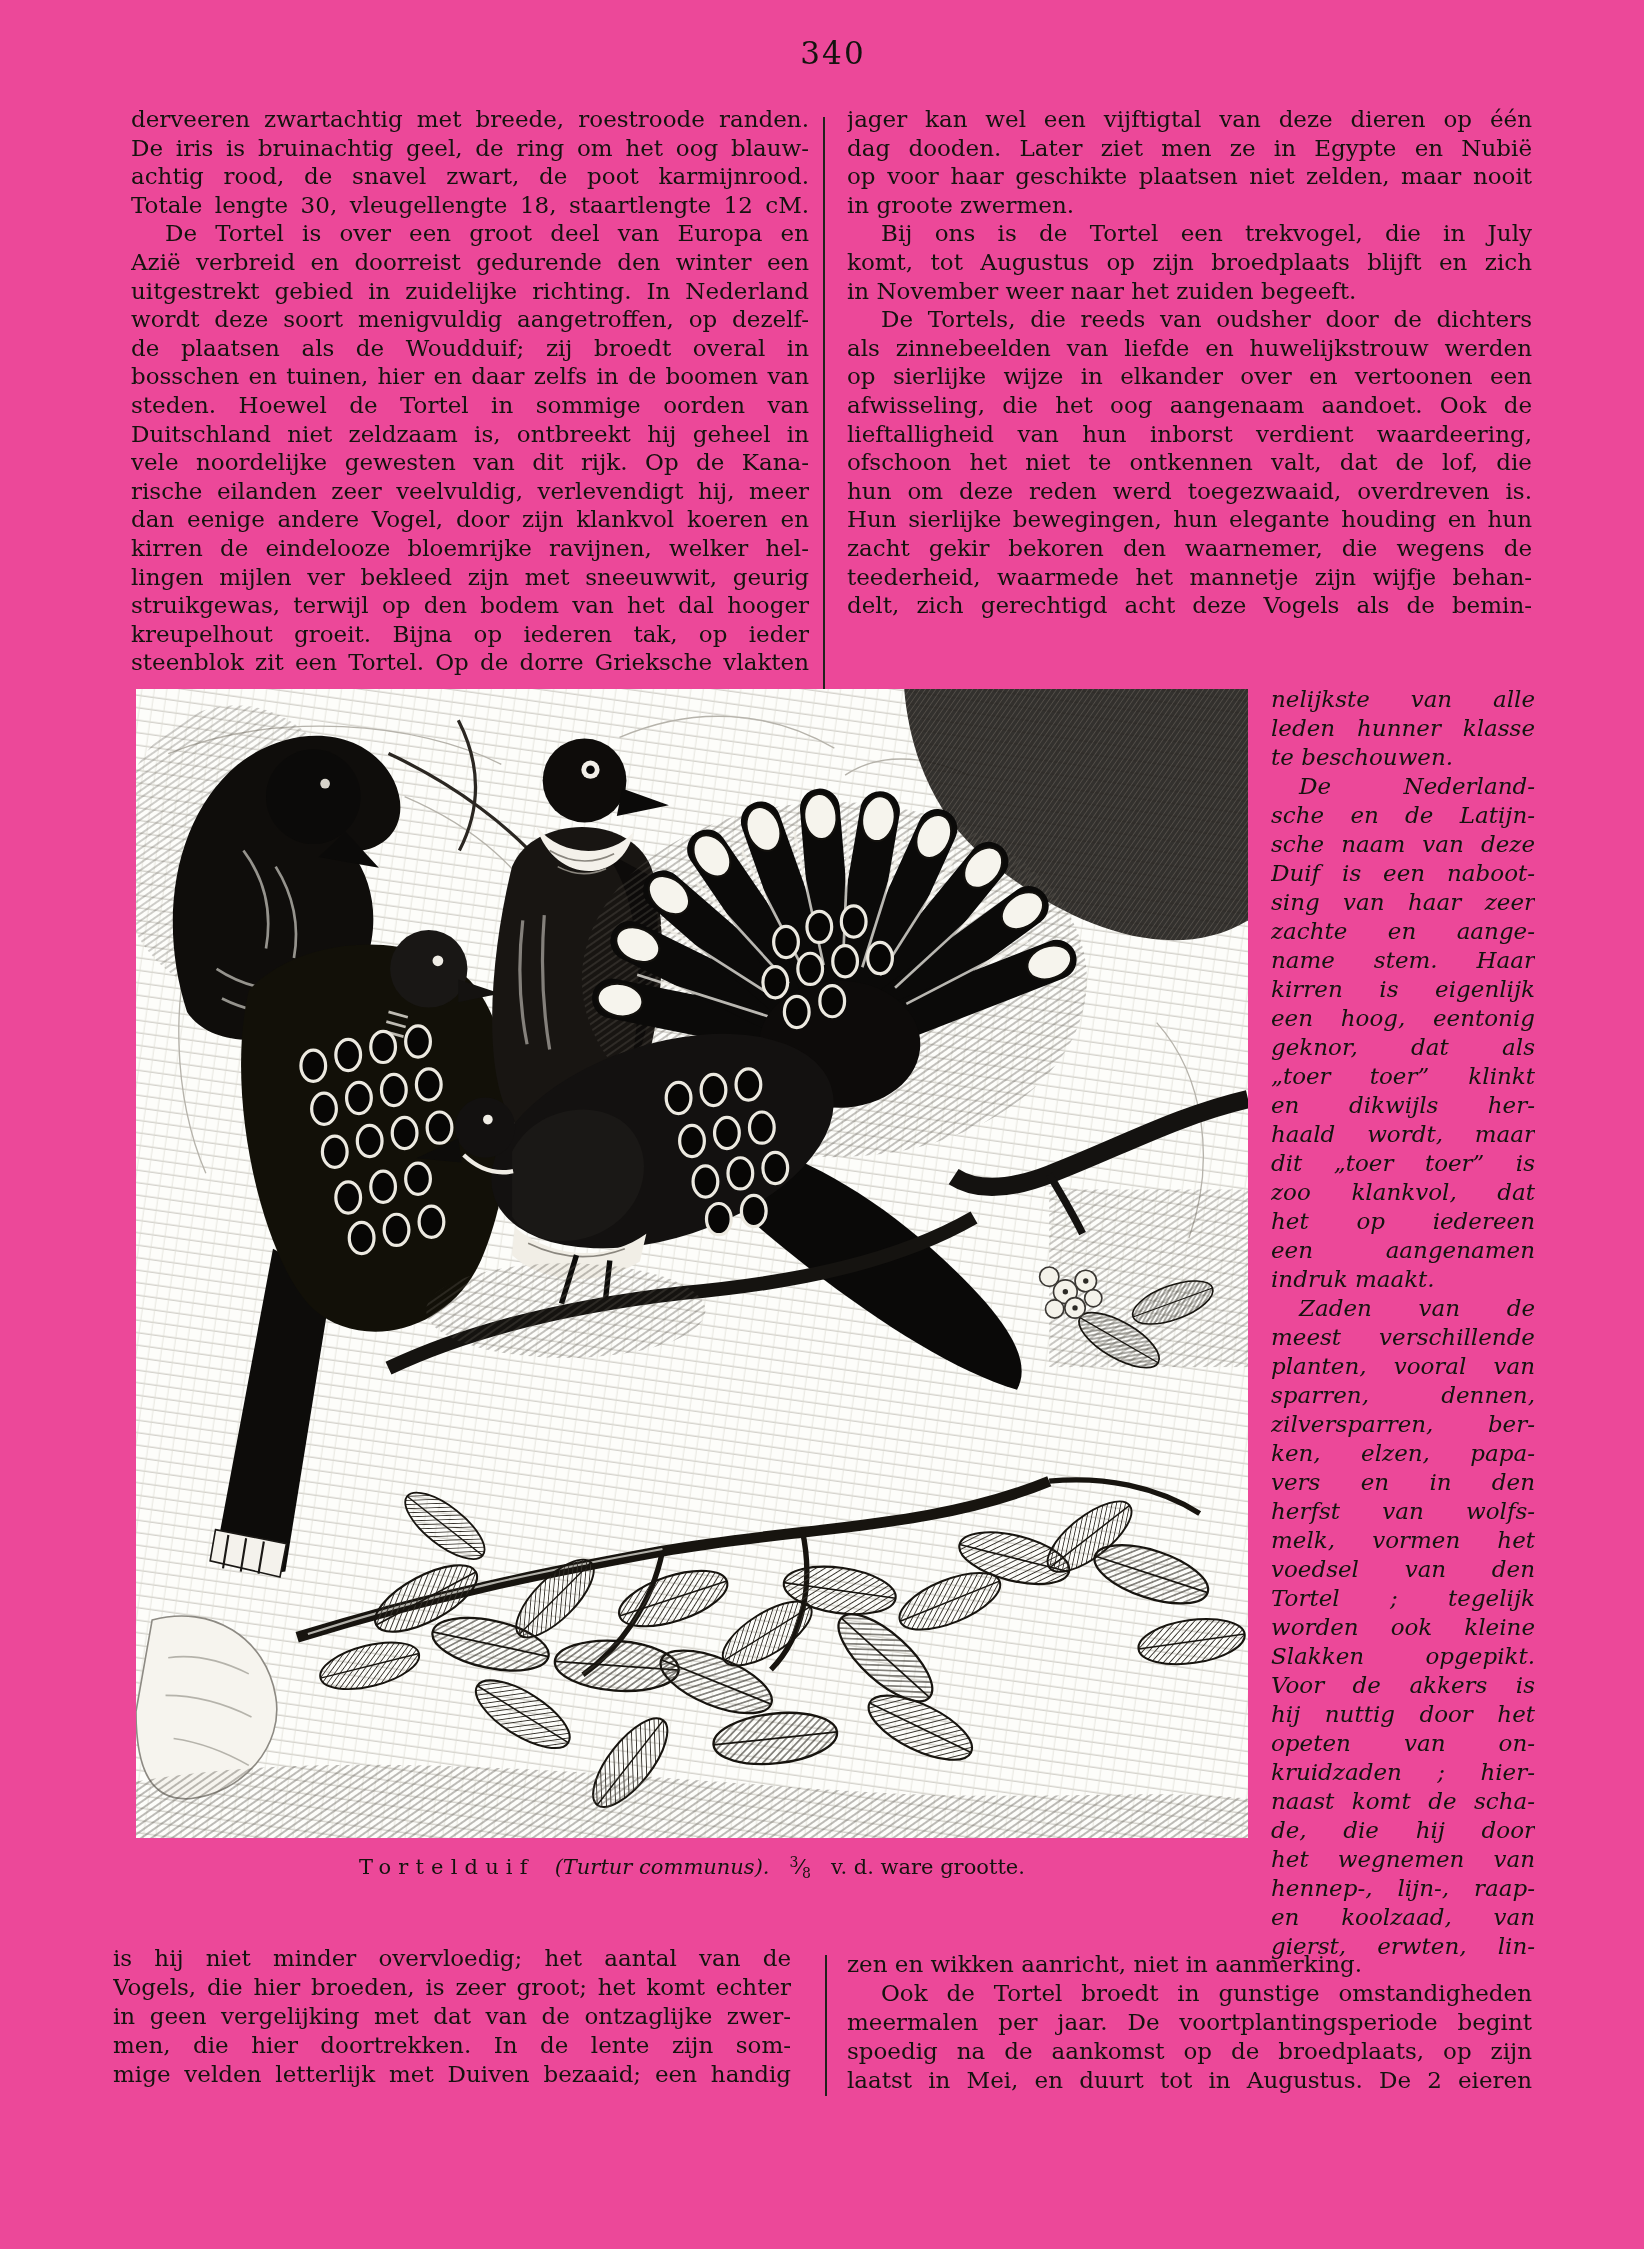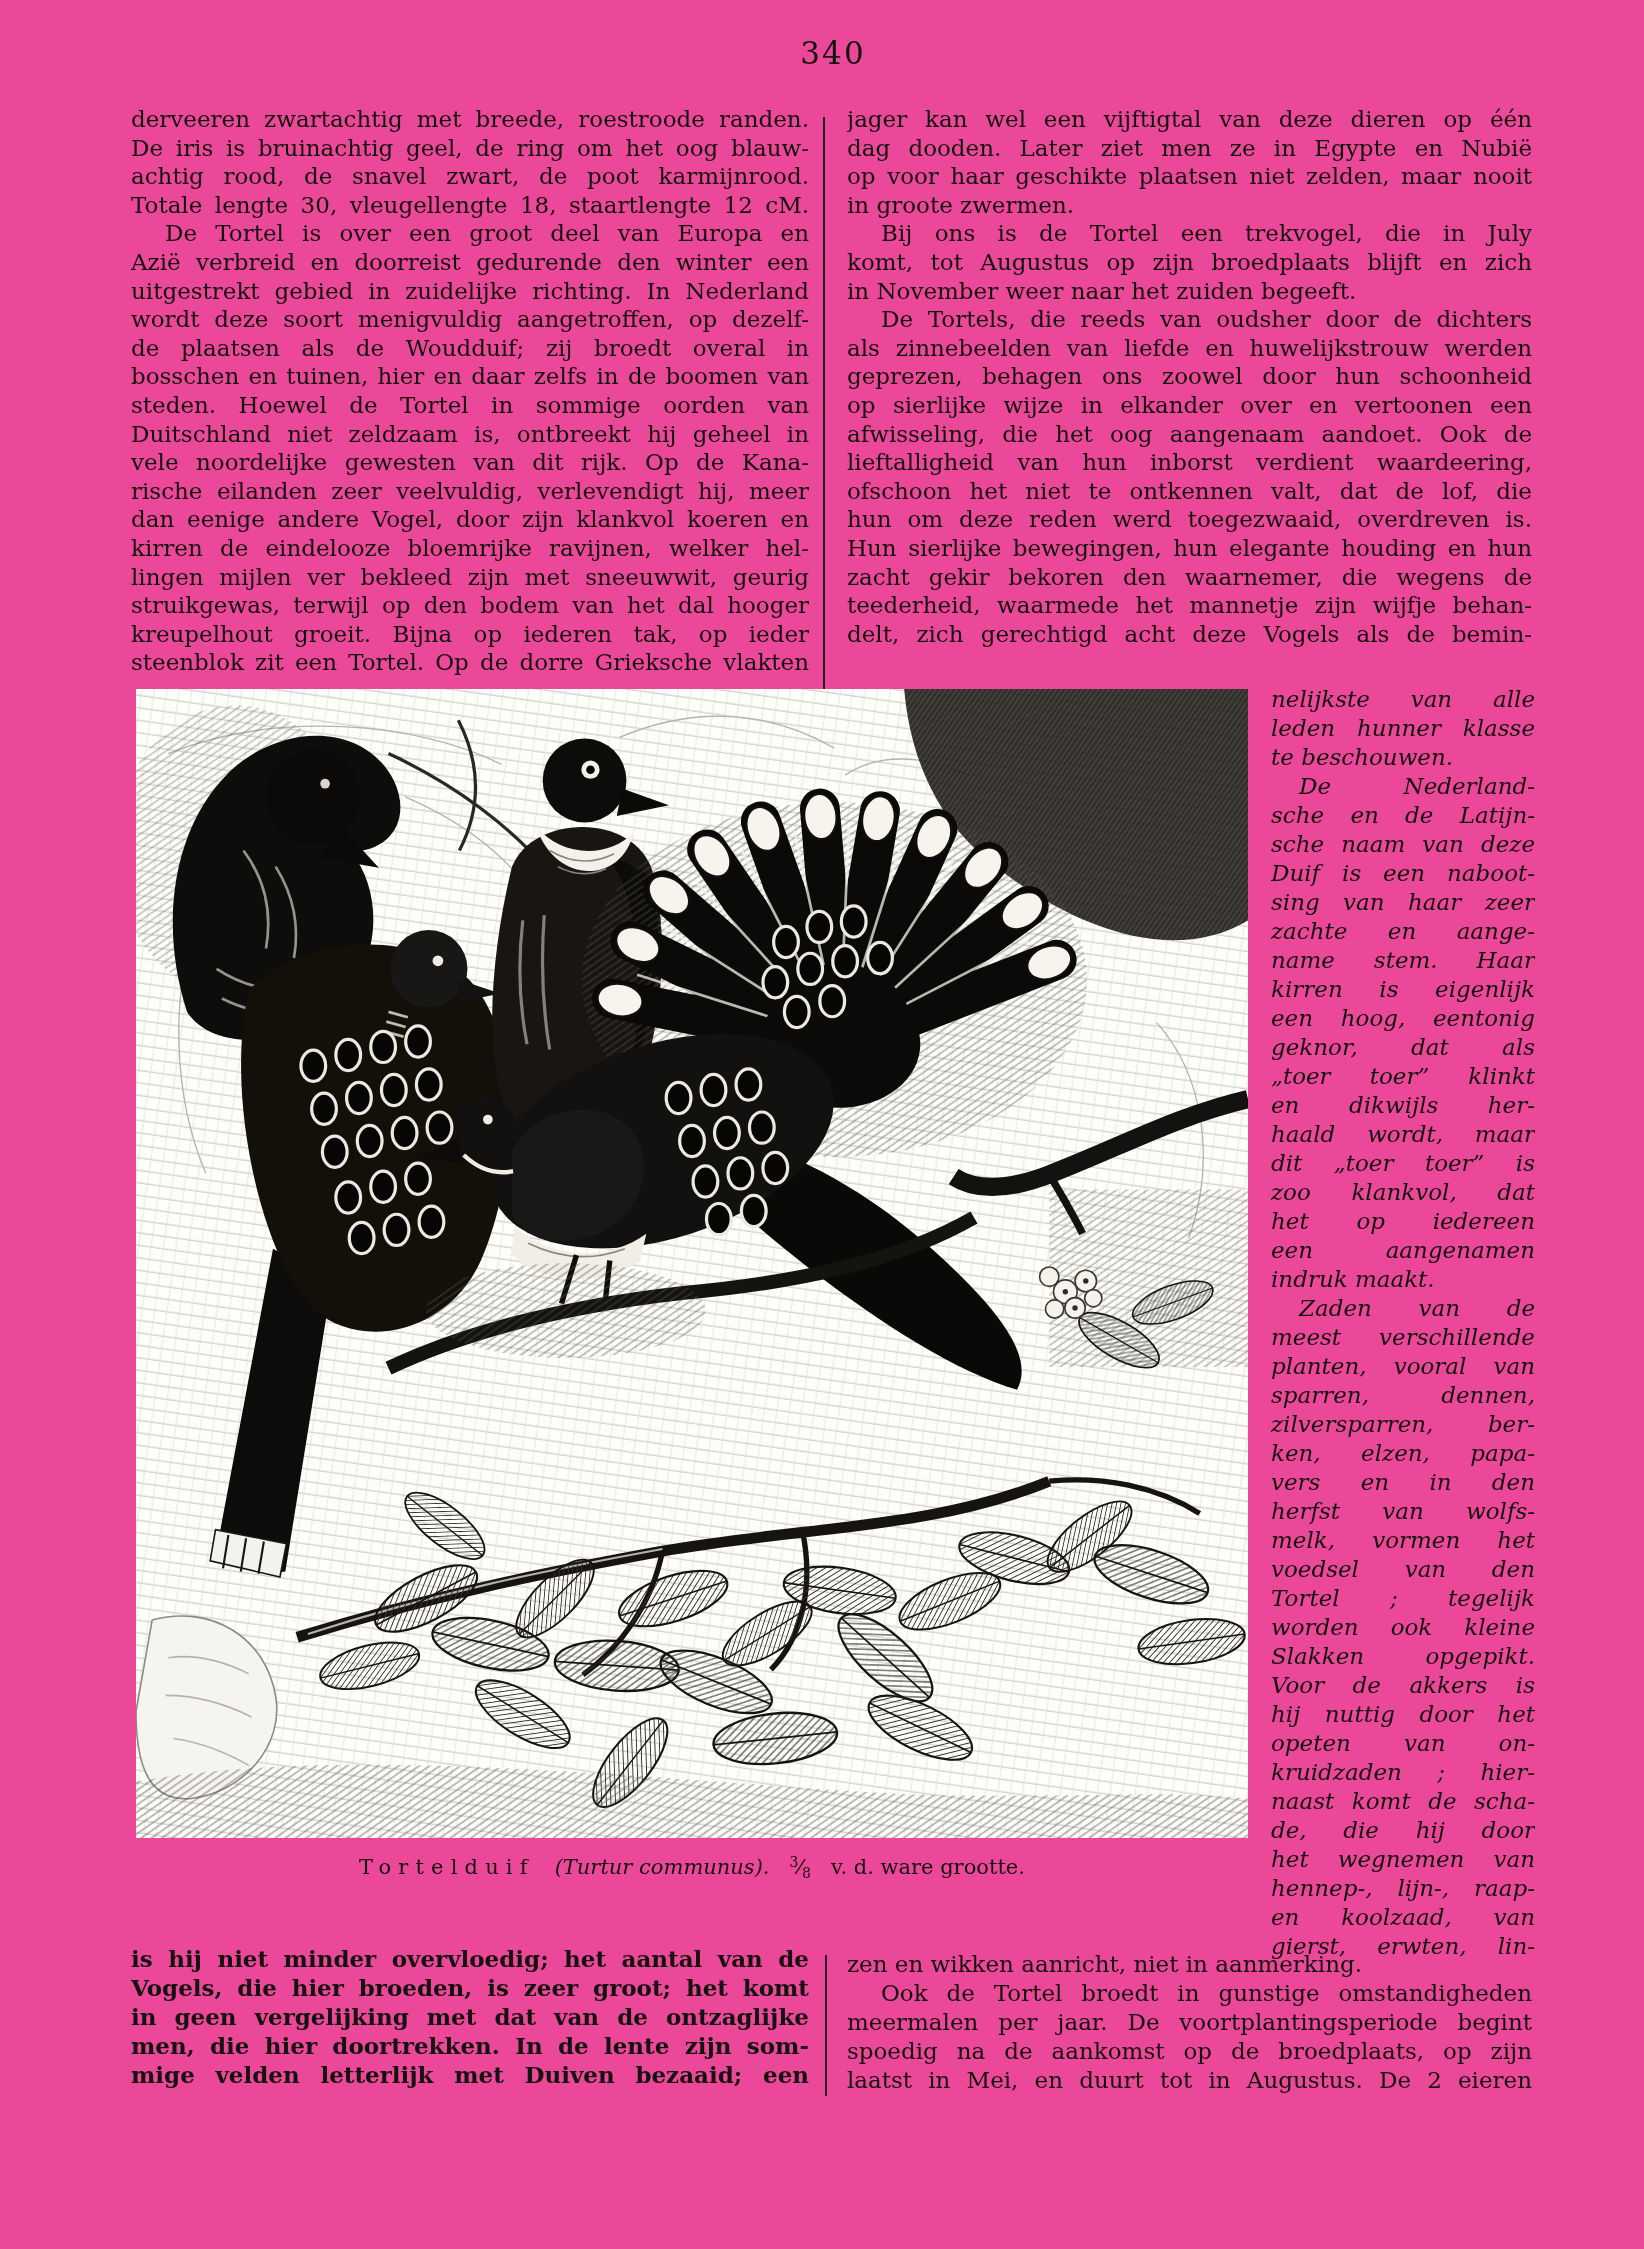--- a/index.html
+++ b/index.html
@@ -26,21 +26,21 @@
   .col .tline.indent{ padding-left:34px; }
 
   .col.tl{ left:131px;  top:105px;  width:678px; }
   .col.tr{ left:847px; top:105px;  width:685px; }
   .col.tl .tline, .col.tr .tline{ height:28.6px; line-height:28.6px; }
 
   .col.nr{ left:1271px; top:685px; width:264px;font-style:italic; }
   .col.nr .tline{ height:29px; line-height:29px; }
   .col.nr .tline.indent{ padding-left:28px; }
 
-  .col.bl{ left:131px;  top:1944px; width:678px;font-weight:bold; }
+  .col.bl{ left:113px;  top:1944px; width:678px; }
   .col.br{ left:847px; top:1950px; width:685px; }
   .col.bl .tline, .col.br .tline{ height:29px; line-height:29px; }
 
   .figure{
     position:absolute; left:136px; top:689px; width:1112px; height:1149px;
     overflow:hidden;
   }
   .figure svg{ display:block; width:100%; height:100%; }
 
   .caption{
@@ -87,21 +87,20 @@
   <div class="col tr">
       <div class="tline">jager kan wel een vijftigtal van deze dieren op één</div>
       <div class="tline">dag dooden. Later ziet men ze in Egypte en Nubië</div>
       <div class="tline">op voor haar geschikte plaatsen niet zelden, maar nooit</div>
       <div class="tline end">in groote zwermen.</div>
       <div class="tline indent">Bij ons is de Tortel een trekvogel, die in July</div>
       <div class="tline">komt, tot Augustus op zijn broedplaats blijft en zich</div>
       <div class="tline end">in November weer naar het zuiden begeeft.</div>
       <div class="tline indent">De Tortels, die reeds van oudsher door de dichters</div>
       <div class="tline">als zinnebeelden van liefde en huwelijkstrouw werden</div>
-      <div class="tline">geprezen, behagen ons zoowel door hun schoonheid</div>
       <div class="tline">op sierlijke wijze in elkander over en vertoonen een</div>
       <div class="tline">afwisseling, die het oog aangenaam aandoet. Ook de</div>
       <div class="tline">lieftalligheid van hun inborst verdient waardeering,</div>
       <div class="tline">ofschoon het niet te ontkennen valt, dat de lof, die</div>
       <div class="tline">hun om deze reden werd toegezwaaid, overdreven is.</div>
       <div class="tline">Hun sierlijke bewegingen, hun elegante houding en hun</div>
       <div class="tline">zacht gekir bekoren den waarnemer, die wegens de</div>
       <div class="tline">teederheid, waarmede het mannetje zijn wijfje behan-</div>
       <div class="tline">delt, zich gerechtigd acht deze Vogels als de bemin-</div>
     </div>

